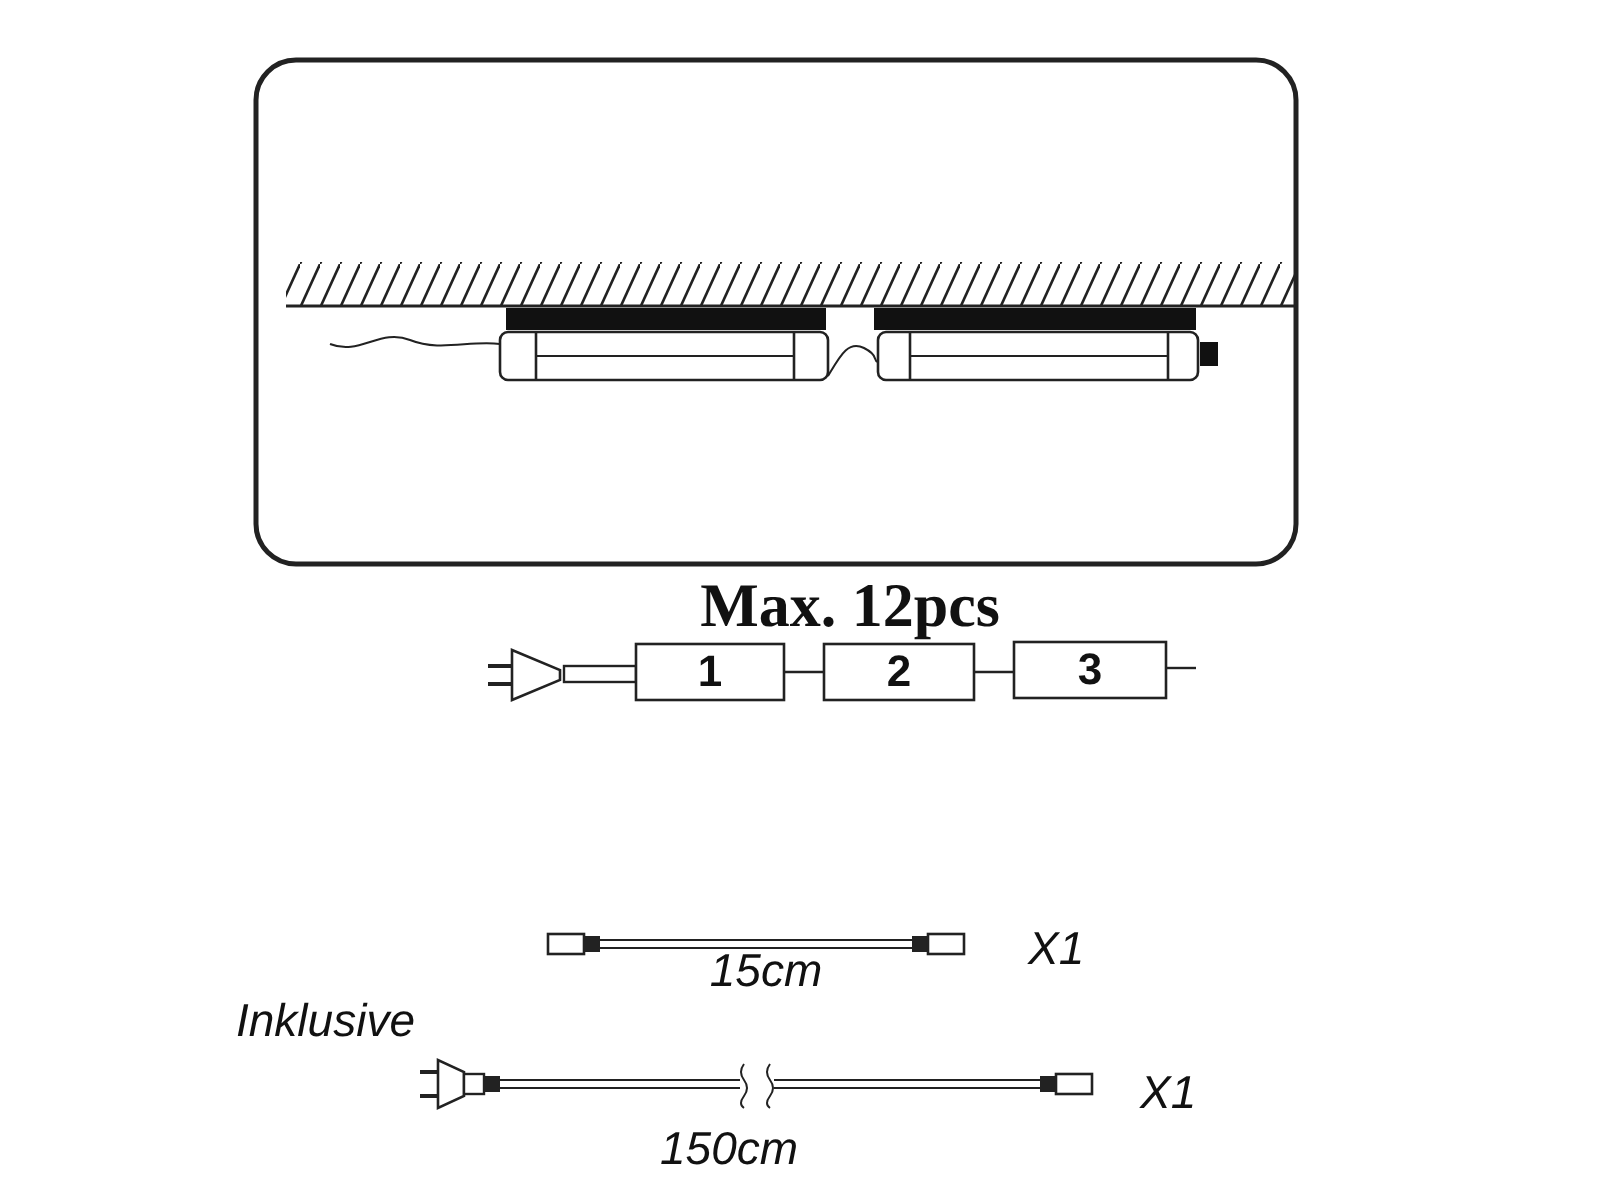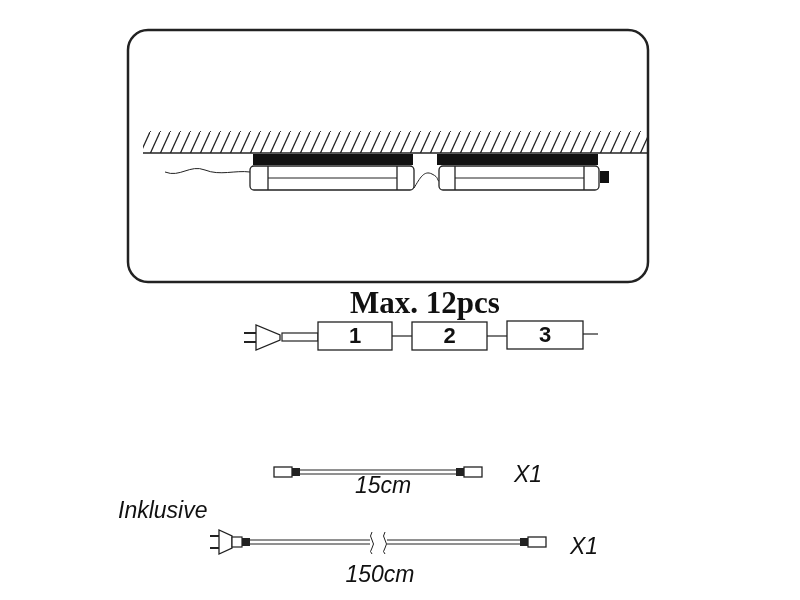--- a/index.html
+++ b/index.html
@@ -91,14 +91,14 @@
 </svg>
 
 <div class="title">Max. 12pcs</div>
 <div class="abs boxnum" style="left:318px;top:323px;width:74px;text-align:center;">1</div>
 <div class="abs boxnum" style="left:412px;top:323px;width:75px;text-align:center;">2</div>
 <div class="abs boxnum" style="left:507px;top:322px;width:76px;text-align:center;">3</div>
 
 <div class="lbl" style="left:118px;top:497px;">Inklusive</div>
 <div class="lbl" style="left:338px;top:472px;width:90px;text-align:center;">15cm</div>
 <div class="lbl" style="left:514px;top:461px;">X1</div>
-<div class="lbl" style="left:330px;top:561px;width:100px;text-align:center;">150cm</div>
+<div class="lbl" style="left:330px;top:561px;width:100px;">150cm</div>
 <div class="lbl" style="left:570px;top:533px;">X1</div>
 
 </body></html>

